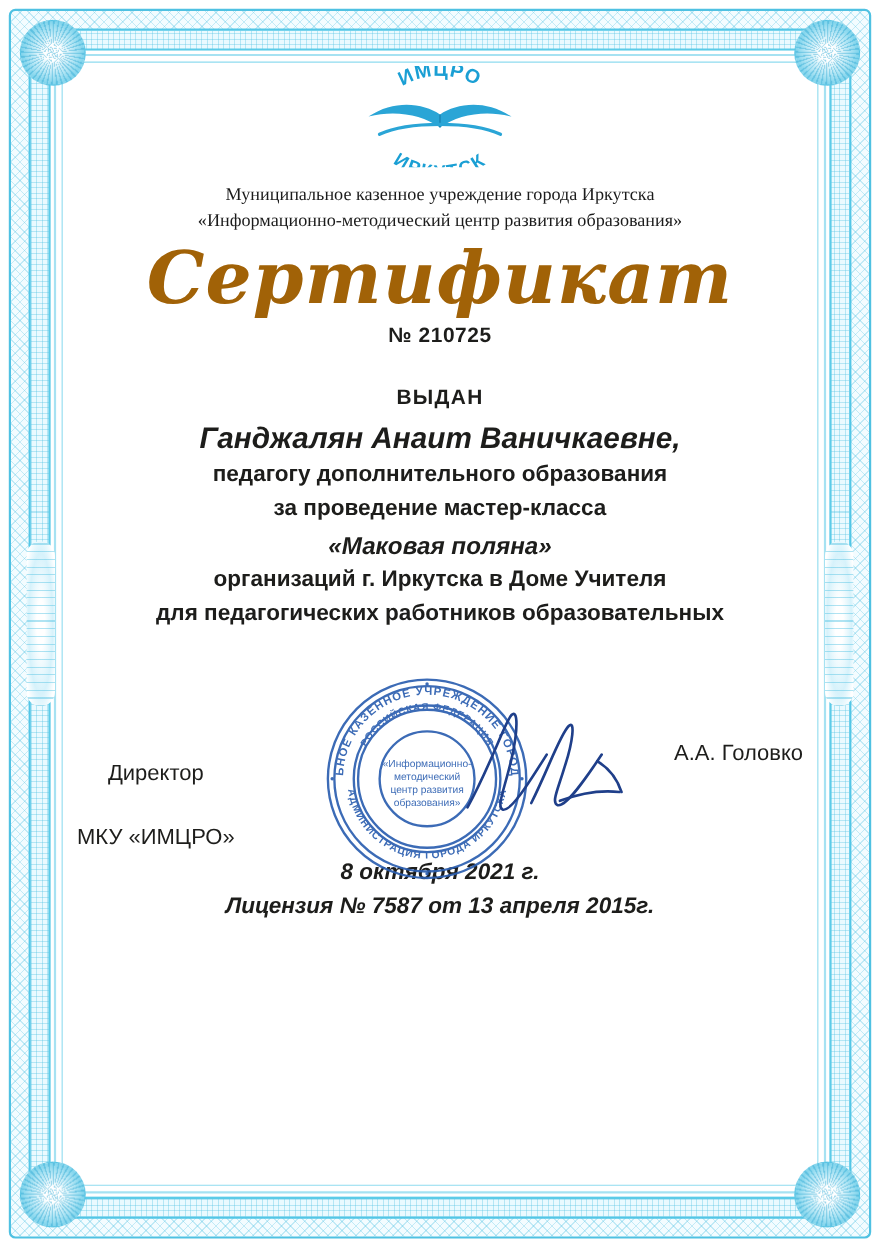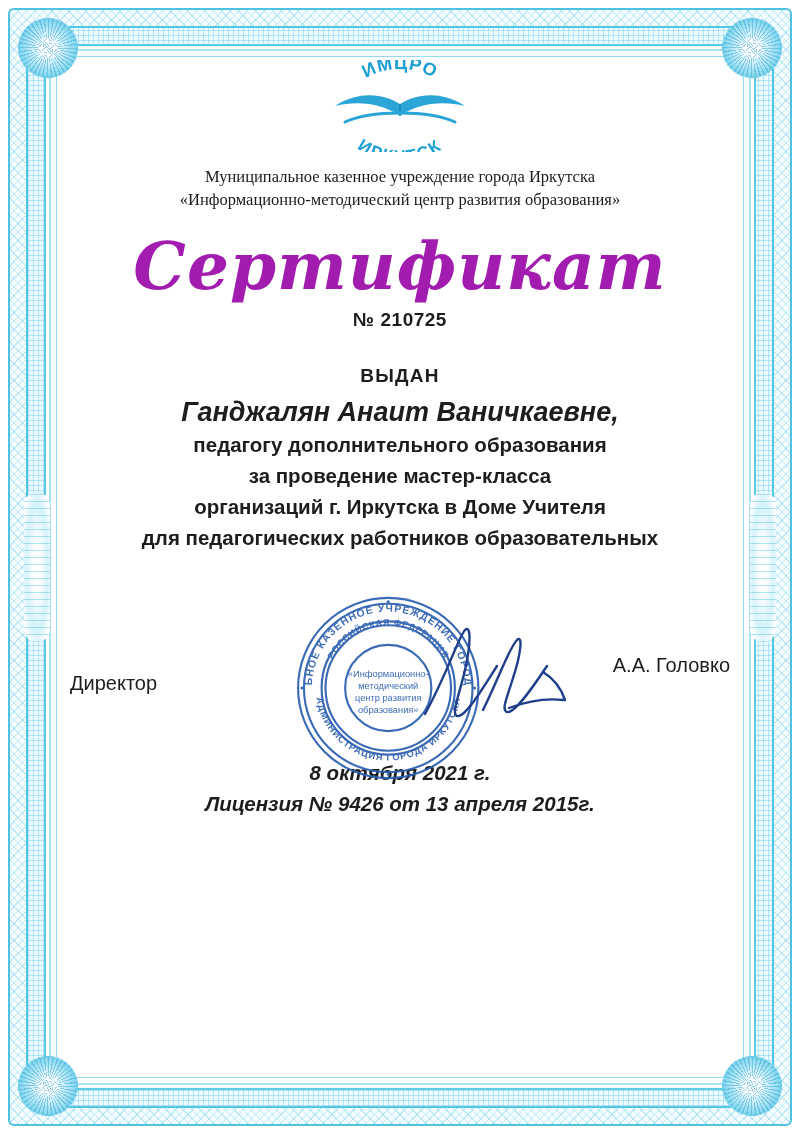--- a/index.html
+++ b/index.html
@@ -112,27 +112,27 @@
 
   .org-lines {
     margin-top: 14px;
     font-family: "Liberation Serif", serif;
     font-size: 16.5px;
     line-height: 1.38;
     color: #1b1b1b;
   }
 
   .title {
-    margin-top: 20px;
+    margin-top: 6px;
     font-family: "DejaVu Serif", serif;
     font-style: italic;
     font-weight: 700;
     font-size: 66px;
     line-height: 1.05;
-    color: #a21caf;
+    color: #a16207;
     letter-spacing: 1px;
     text-shadow: 1px 1px 0 rgba(255,255,255,.8);
   }
 
   .number {
     margin-top: 8px;
     font-size: 19px;
     font-weight: 700;
     letter-spacing: .5px;
   }
@@ -261,27 +261,29 @@
     </div>
 
     <div class="title">Сертификат</div>
 
     <div class="number">№ 210725</div>
 
     <div class="issued-label">ВЫДАН</div>
     <div class="recipient">Ганджалян Анаит Ваничкаевне,</div>
     <div class="body-line">педагогу дополнительного образования</div>
     <div class="body-line">за проведение мастер-класса</div>
+    <div class="event-name">«Маковая поляна»</div>
     <div class="body-line">организаций г. Иркутска в Доме Учителя</div>
     <div class="body-line">для педагогических работников образовательных</div>
 
     <div class="sign-row">
 
       <div class="sign-left">
         <div>Директор</div>
+        <div>МКУ «ИМЦРО»</div>
       </div>
 
       <div class="stamp">
         <svg viewBox="0 0 200 200" width="196" height="196" aria-hidden="true">
           <defs>
             <path id="sOuterTop" d="M 22 100 A 78 78 0 0 1 178 100"></path>
             <path id="sOuterBottom" d="M 26 100 A 74 74 0 0 0 174 100"></path>
             <path id="sInnerTop" d="M 36 100 A 64 64 0 0 1 164 100"></path>
             <path id="sInnerBottom" d="M 40 100 A 60 60 0 0 0 160 100"></path>
           </defs>
@@ -325,17 +327,17 @@
           <path d="M96 90 C 112 84, 132 80, 150 82"></path>
           <path d="M130 54 C 140 60, 148 70, 152 82"></path>
         </g>
       </svg>
 
       <div class="sign-right">А.А. Головко</div>
     </div>
 
     <div class="footer">
       <div>8 октября 2021 г.</div>
-      <div>Лицензия № 9426 от 13 апреля 2015г.</div>
+      <div>Лицензия № 7587 от 13 апреля 2015г.</div>
     </div>
 
   </div>
 </div>
 
 </body></html>

